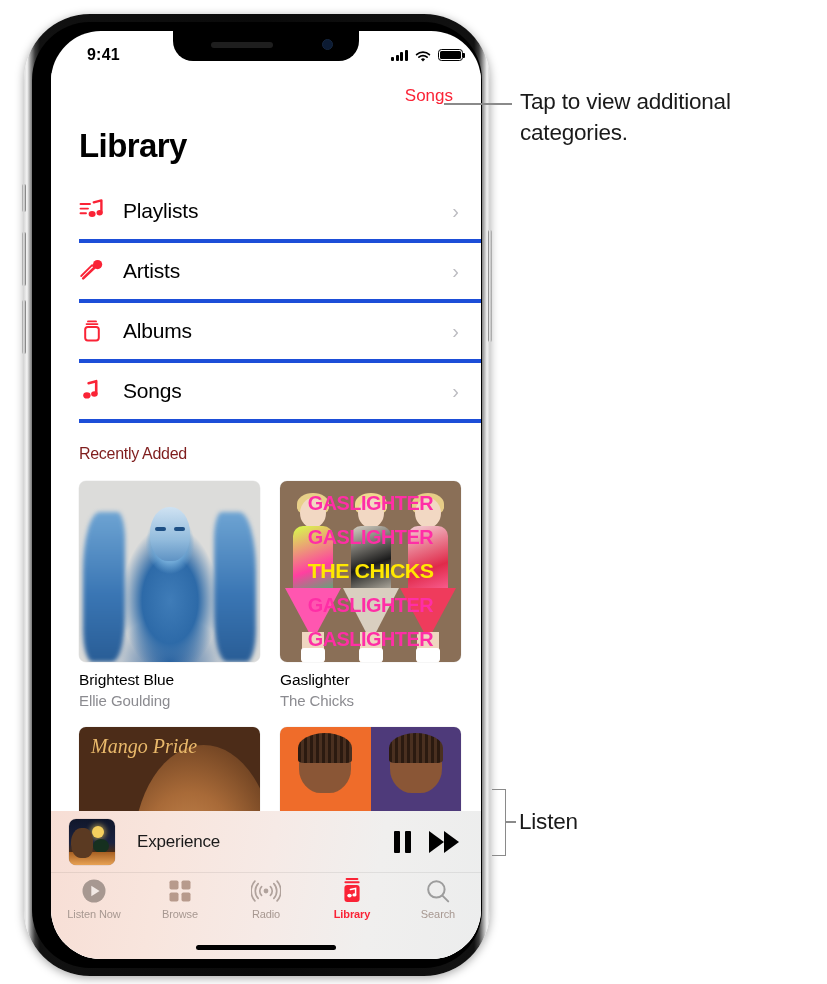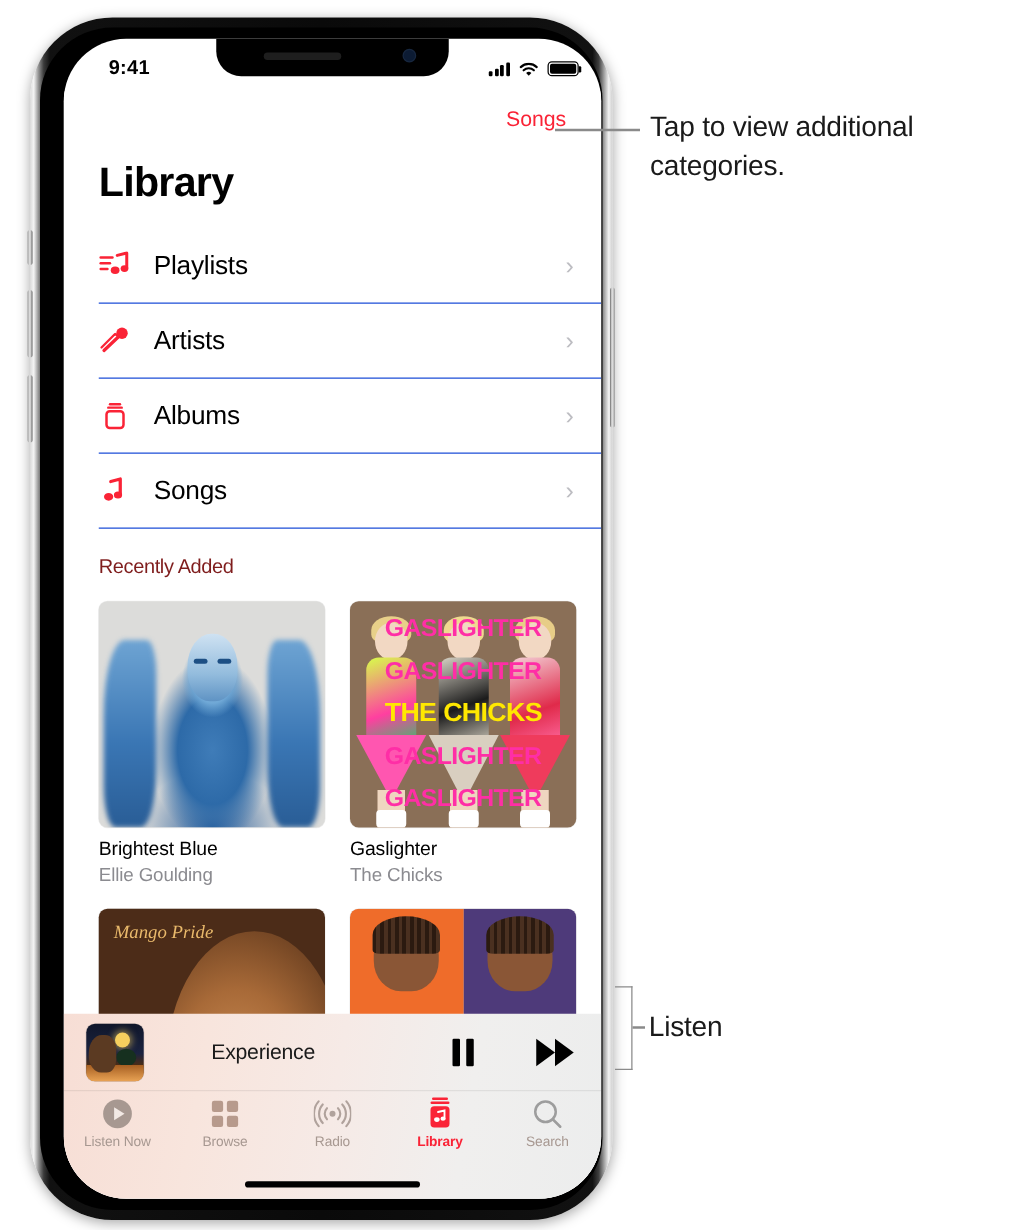--- a/index.html
+++ b/index.html
@@ -111,21 +111,21 @@
   .page-title {
     font-size: 33px; font-weight: bold; color: #000;
     padding: 8px 0 0 28px; letter-spacing: -0.6px;
   }
 
   
   .lib-list { margin-top: 18px; }
   .lib-row {
     height: 60px; display: flex; align-items: center;
     margin-left: 28px; padding-right: 22px;
-    border-bottom: 1px solid #1d4ed8;
+    border-bottom: 4px solid #1d4ed8;
     cursor: pointer;
   }
   .lib-ico { width: 44px; flex: 0 0 44px; display: flex; align-items: center; }
   .lib-label { flex: 1; font-size: 21px; color: #000; letter-spacing: -0.2px; }
   .chev { color: #bdbdc2; font-size: 20px; line-height: 1; font-weight: 500; }
 
   
   .sec-title {
     font-size: 16px; font-weight: normal; color: #7f1d1d;
     padding: 22px 0 0 28px; letter-spacing: -0.3px;
@@ -144,21 +144,21 @@
   .card-sub { font-size: 15px; color: #8b8b90; margin-top: 3px; letter-spacing: -.1px; }
 
   
   .player-wrap {
     position: absolute; left: 0; right: 0; bottom: 0; height: 148px;
     background: linear-gradient(100deg, #f7ded5 0%, #f8e5dd 26%, #f6eae6 50%, #f0efee 74%, #eceded 100%);
     z-index: 15;
   }
   .player {
     height: 62px; display: flex; align-items: center;
-    padding: 0 22px 0 18px; border-bottom: 1px solid rgba(0,0,0,.07); gap: 32px;
+    padding: 0 22px 0 18px; border-bottom: 1px solid rgba(0,0,0,.07);
   }
   .mini-art {
     width: 46px; height: 46px; border-radius: 7px; overflow: hidden;
     position: relative; flex: 0 0 46px;
     box-shadow: 0 0 0 .5px rgba(0,0,0,.12);
   }
   .track-title { flex: 1; font-size: 17px; color: #1a1a1a; margin-left: 22px; letter-spacing: -.2px; }
   .pbtn { background: none; border: none; cursor: pointer; display: flex; align-items: center; }
   .pause-ico { display: flex; gap: 5px; }
   .pause-ico i { display: block; width: 6px; height: 22px; background: #000; border-radius: 1px; }
@@ -231,21 +231,21 @@
   .gas-line.yellow { color: #ffe800; font-size: 21px; }
 
   .art-mango { background: #4c2c18; }
   .art-mango .mango-hands {
     position: absolute; left: 30%; right: -8%; bottom: -30%; height: 120%;
     background: radial-gradient(ellipse at 40% 50%, #c98a52 0%, #a86a38 40%, #7a4a26 70%, rgba(76,44,24,0) 100%);
     border-radius: 50%;
   }
   .art-mango .mango-script {
     position: absolute; left: 12px; top: 12px; color: #e9b96b;
-    font-family: "Liberation Serif", serif; font-style: italic; font-size: 15px;
+    font-family: "Liberation Serif", serif; font-style: italic; font-size: 20px;
     line-height: 15px; text-align: center;
   }
   .art-duo { display: flex; }
   .art-duo .half { flex: 1; position: relative; }
   .art-duo .half.orange { background: #ef6c2a; }
   .art-duo .half.purple { background: #4e3a7a; }
   .art-duo .head2 {
     position: absolute; left: 50%; transform: translateX(-50%); top: 8px;
     width: 52px; height: 58px; border-radius: 50% 50% 42% 42%;
     background: #8a5636;

